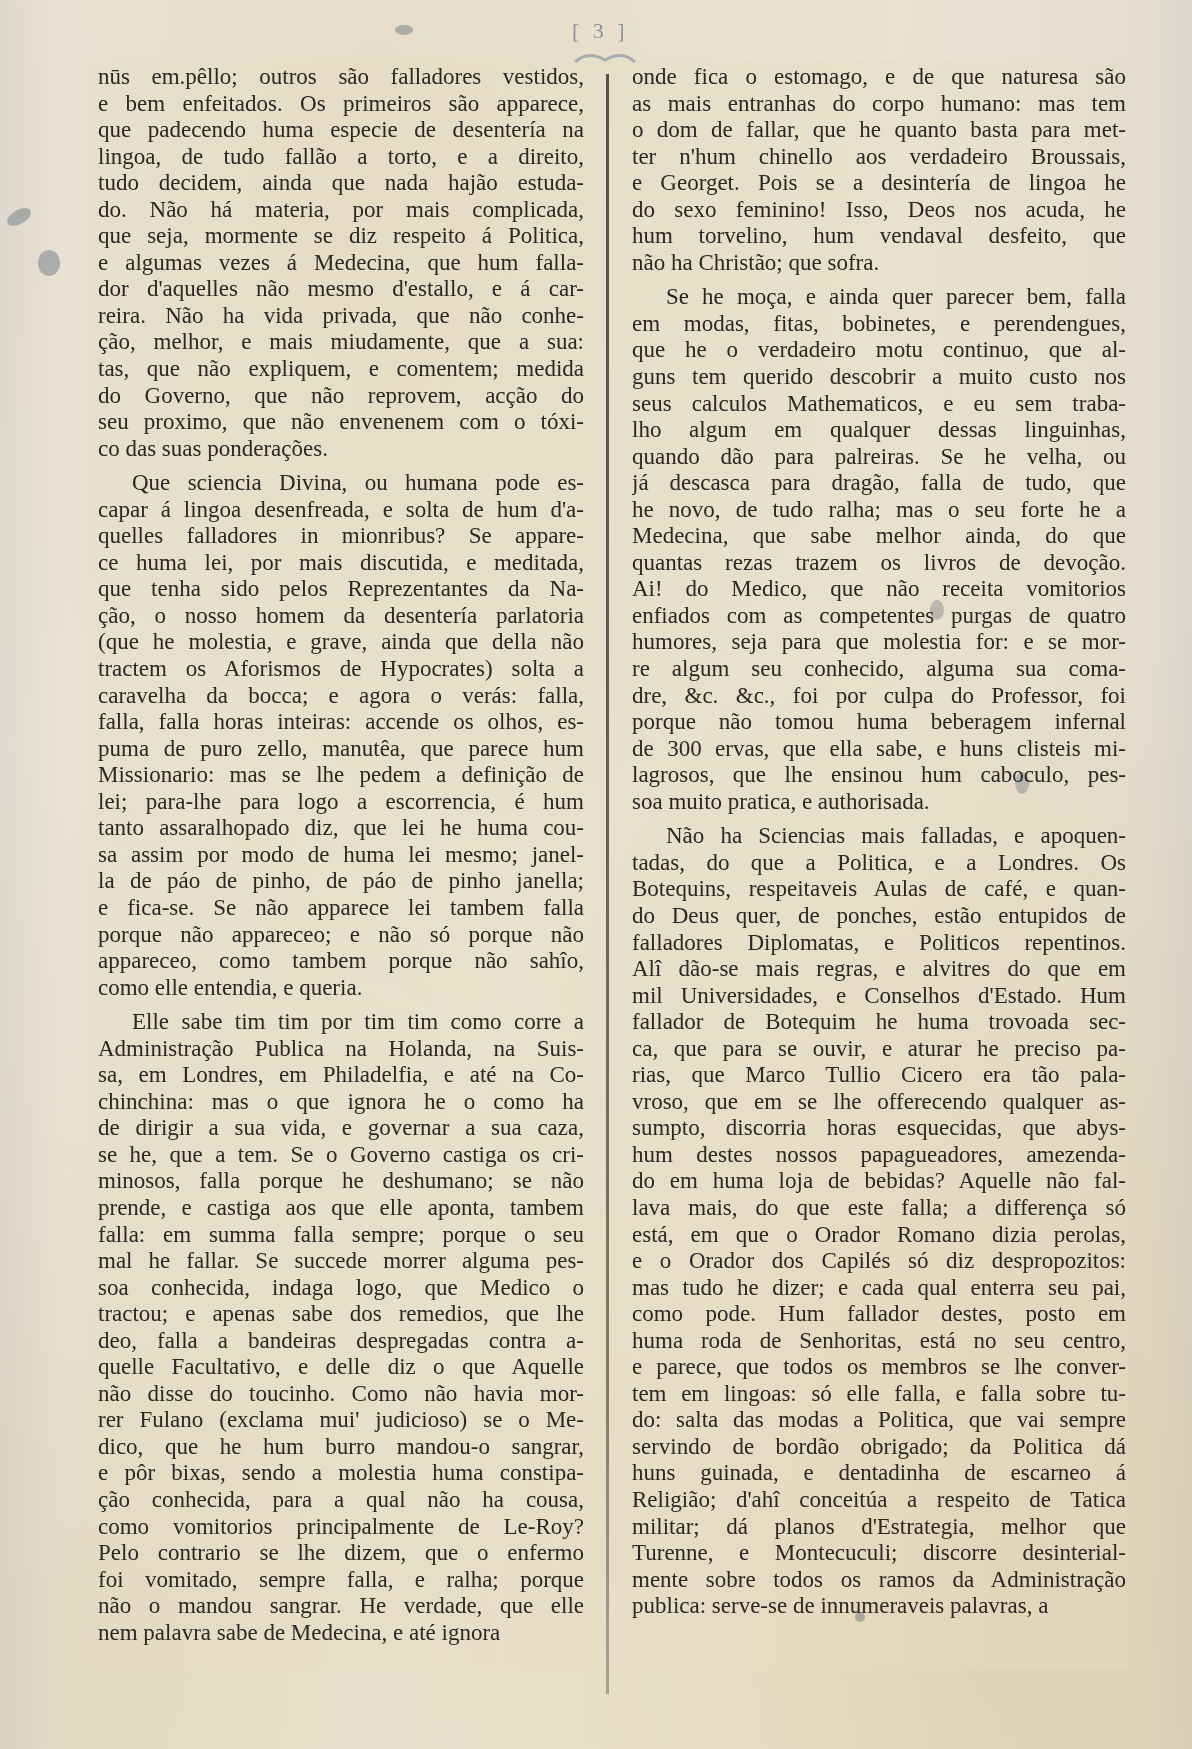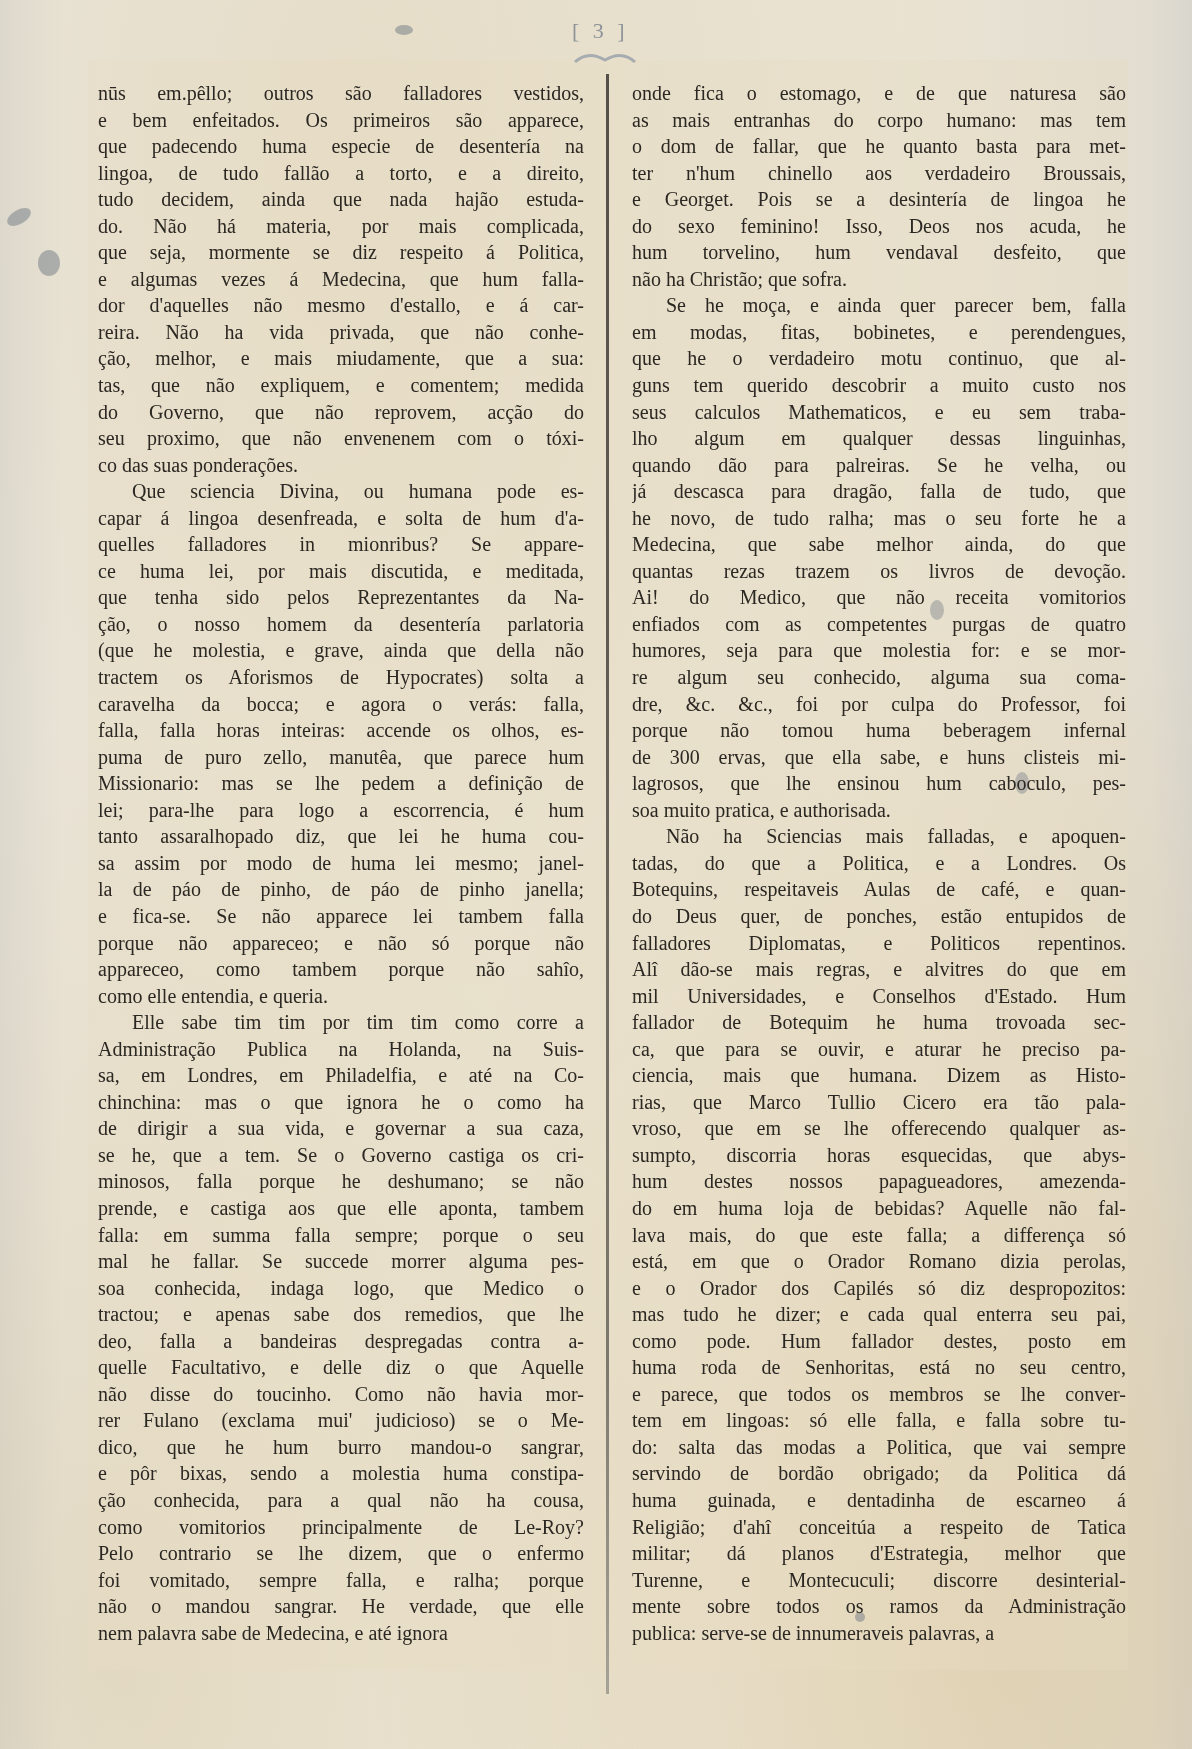--- a/index.html
+++ b/index.html
@@ -23,28 +23,28 @@
     background: rgba(232,222,196,0.35);
   }
   .page-number {
     position: absolute; left: 572px; top: 18px;
     font-size: 22px; letter-spacing: 4px; color: #8d9399;
   }
   .page-number-ornament {
     position: absolute; left: 570px; top: 48px; width: 70px; height: 20px;
   }
   .column {
-    position: absolute; top: 80px;
-    font-size: 20px; line-height: 26.55px;
+    position: absolute; top: 64px;
+    font-size: 23px; line-height: 26.55px;
     text-align: justify; text-align-last: justify;
     white-space: nowrap;
   }
   .column .line { display: block; height: 26.55px; overflow: hidden; text-align-last: justify; }
   .column .line.last { text-align-last: left; }
-  .column .line.indent { padding-left: 34px; }
+  .column .line.indent { padding-left: 34px; margin-top: 8px; }
   .col-left { left: 98px; width: 486px; }
   .col-right { left: 632px; width: 494px; }
   .column-rule {
     position: absolute; left: 606px; top: 74px; width: 3px; height: 1620px;
     background: linear-gradient(180deg, #3a3733 0%, #4a4641 40%, #6b675f 80%, #9c988f 100%);
     opacity: 0.85;
   }
   .stain {
     position: absolute; border-radius: 50%;
     background: rgba(100,110,125,0.45);
@@ -162,36 +162,35 @@
       <span class="line last">soa muito pratica, e authorisada.</span>
       <span class="line indent">Não ha Sciencias mais falladas, e apoquen-</span>
       <span class="line">tadas, do que a Politica, e a Londres. Os</span>
       <span class="line">Botequins, respeitaveis Aulas de café, e quan-</span>
       <span class="line">do Deus quer, de ponches, estão entupidos de</span>
       <span class="line">falladores Diplomatas, e Politicos repentinos.</span>
       <span class="line">Alî dão-se mais regras, e alvitres do que em</span>
       <span class="line">mil Universidades, e Conselhos d'Estado. Hum</span>
       <span class="line">fallador de Botequim he huma trovoada sec-</span>
       <span class="line">ca, que para se ouvir, e aturar he preciso pa-</span>
-      <span class="line">ciencia, mais que humana. Dizem as Histo-</span>
       <span class="line">rias, que Marco Tullio Cicero era tão pala-</span>
       <span class="line">vroso, que em se lhe offerecendo qualquer as-</span>
       <span class="line">sumpto, discorria horas esquecidas, que abys-</span>
       <span class="line">hum destes nossos papagueadores, amezenda-</span>
       <span class="line">do em huma loja de bebidas? Aquelle não fal-</span>
       <span class="line">lava mais, do que este falla; a differença só</span>
       <span class="line">está, em que o Orador Romano dizia perolas,</span>
       <span class="line">e o Orador dos Capilés só diz despropozitos:</span>
       <span class="line">mas tudo he dizer; e cada qual enterra seu pai,</span>
       <span class="line">como pode. Hum fallador destes, posto em</span>
       <span class="line">huma roda de Senhoritas, está no seu centro,</span>
       <span class="line">e parece, que todos os membros se lhe conver-</span>
       <span class="line">tem em lingoas: só elle falla, e falla sobre tu-</span>
       <span class="line">do: salta das modas a Politica, que vai sempre</span>
       <span class="line">servindo de bordão obrigado; da Politica dá</span>
-      <span class="line">huma guinada, e dentadinha de escarneo á</span>
+      <span class="line">huns guinada, e dentadinha de escarneo á</span>
       <span class="line">Religião; d'ahî conceitúa a respeito de Tatica</span>
       <span class="line">militar; dá planos d'Estrategia, melhor que</span>
       <span class="line">Turenne, e Montecuculi; discorre desinterial-</span>
       <span class="line">mente sobre todos os ramos da Administração</span>
       <span class="line last">publica: serve-se de innumeraveis palavras, a</span>
     </div>
 </div>
 
 </body></html>

